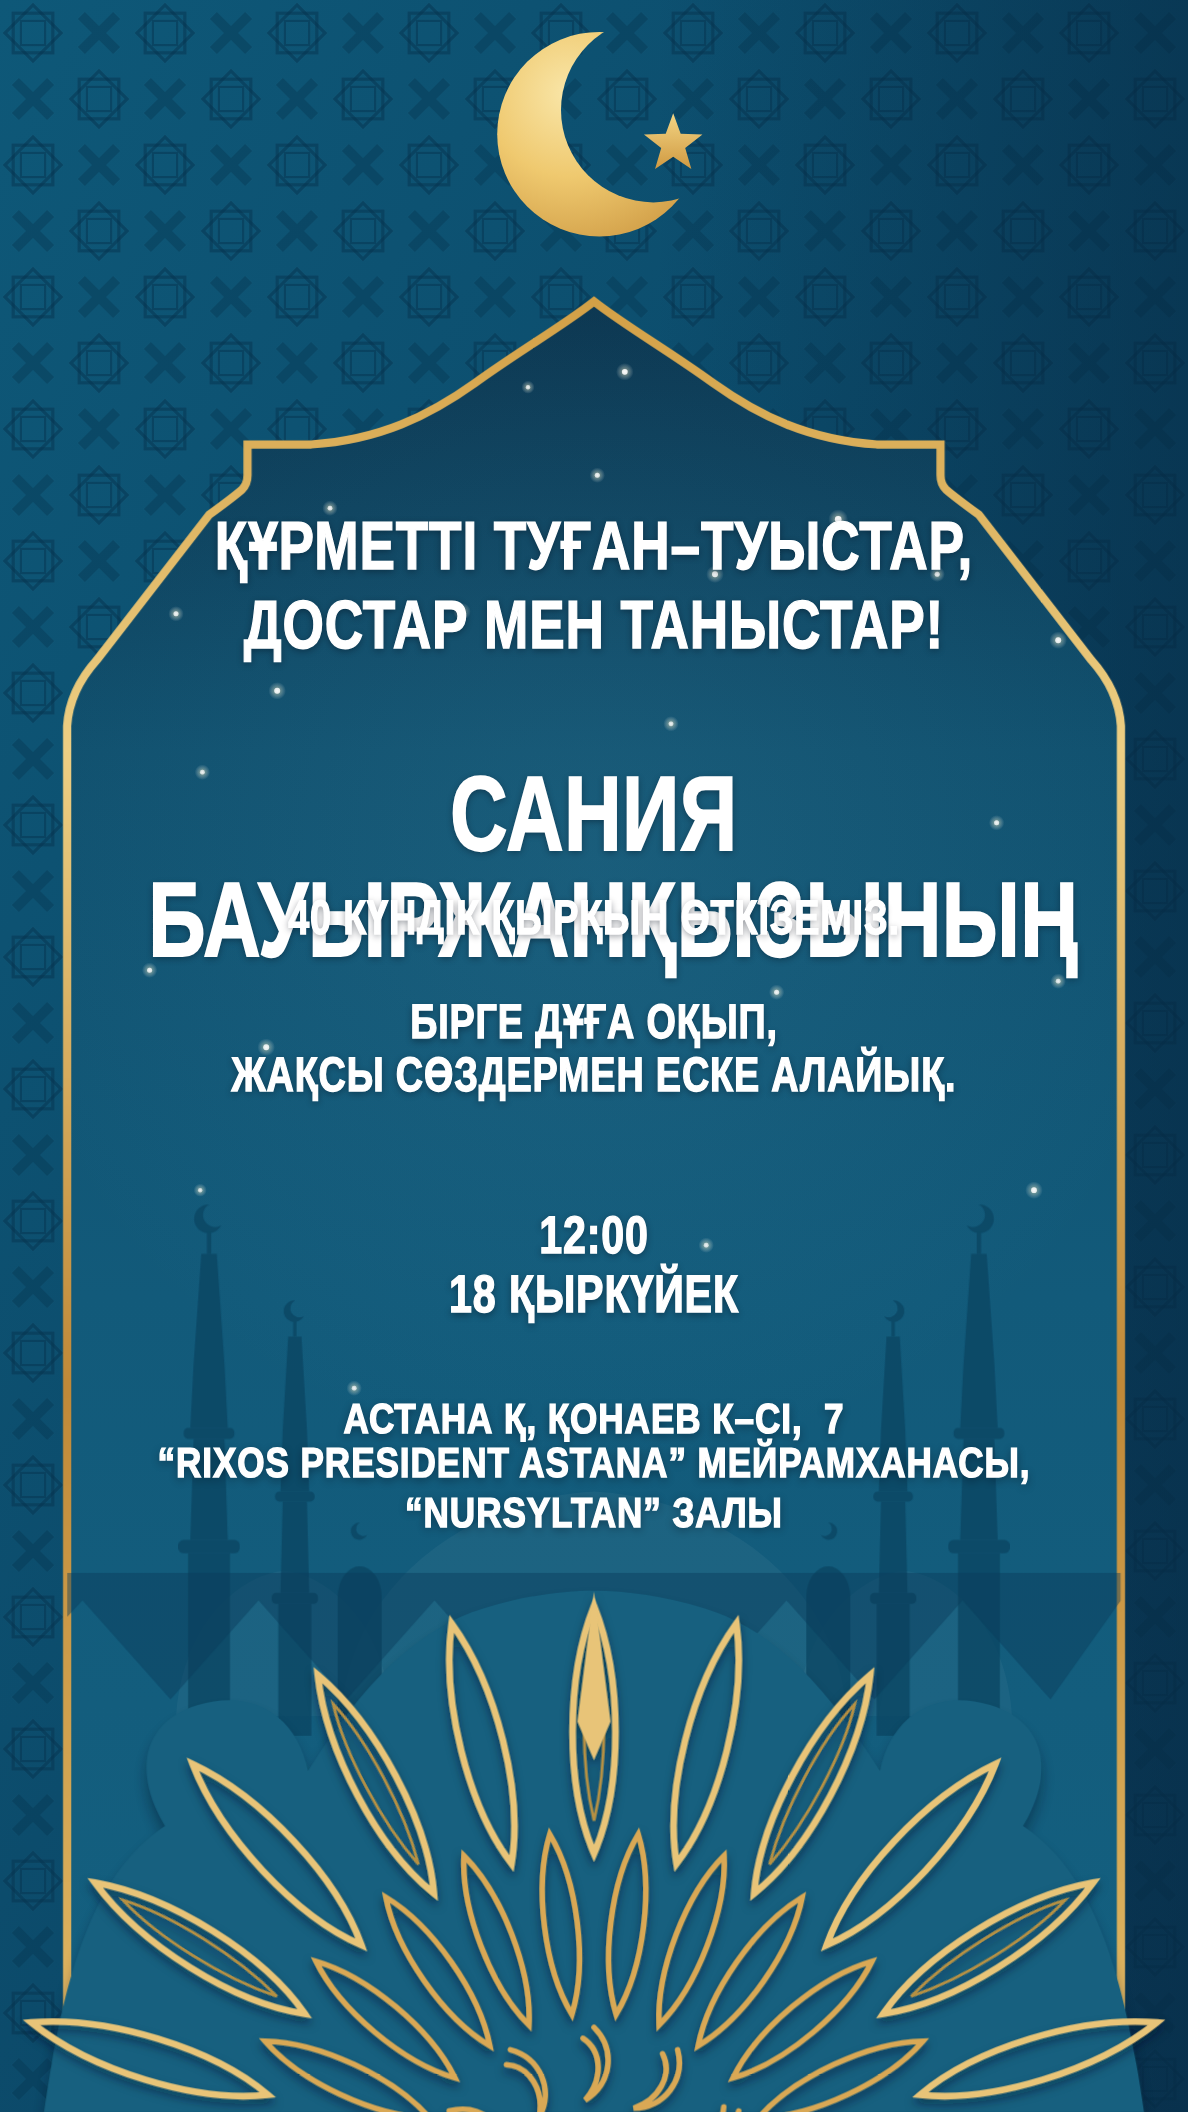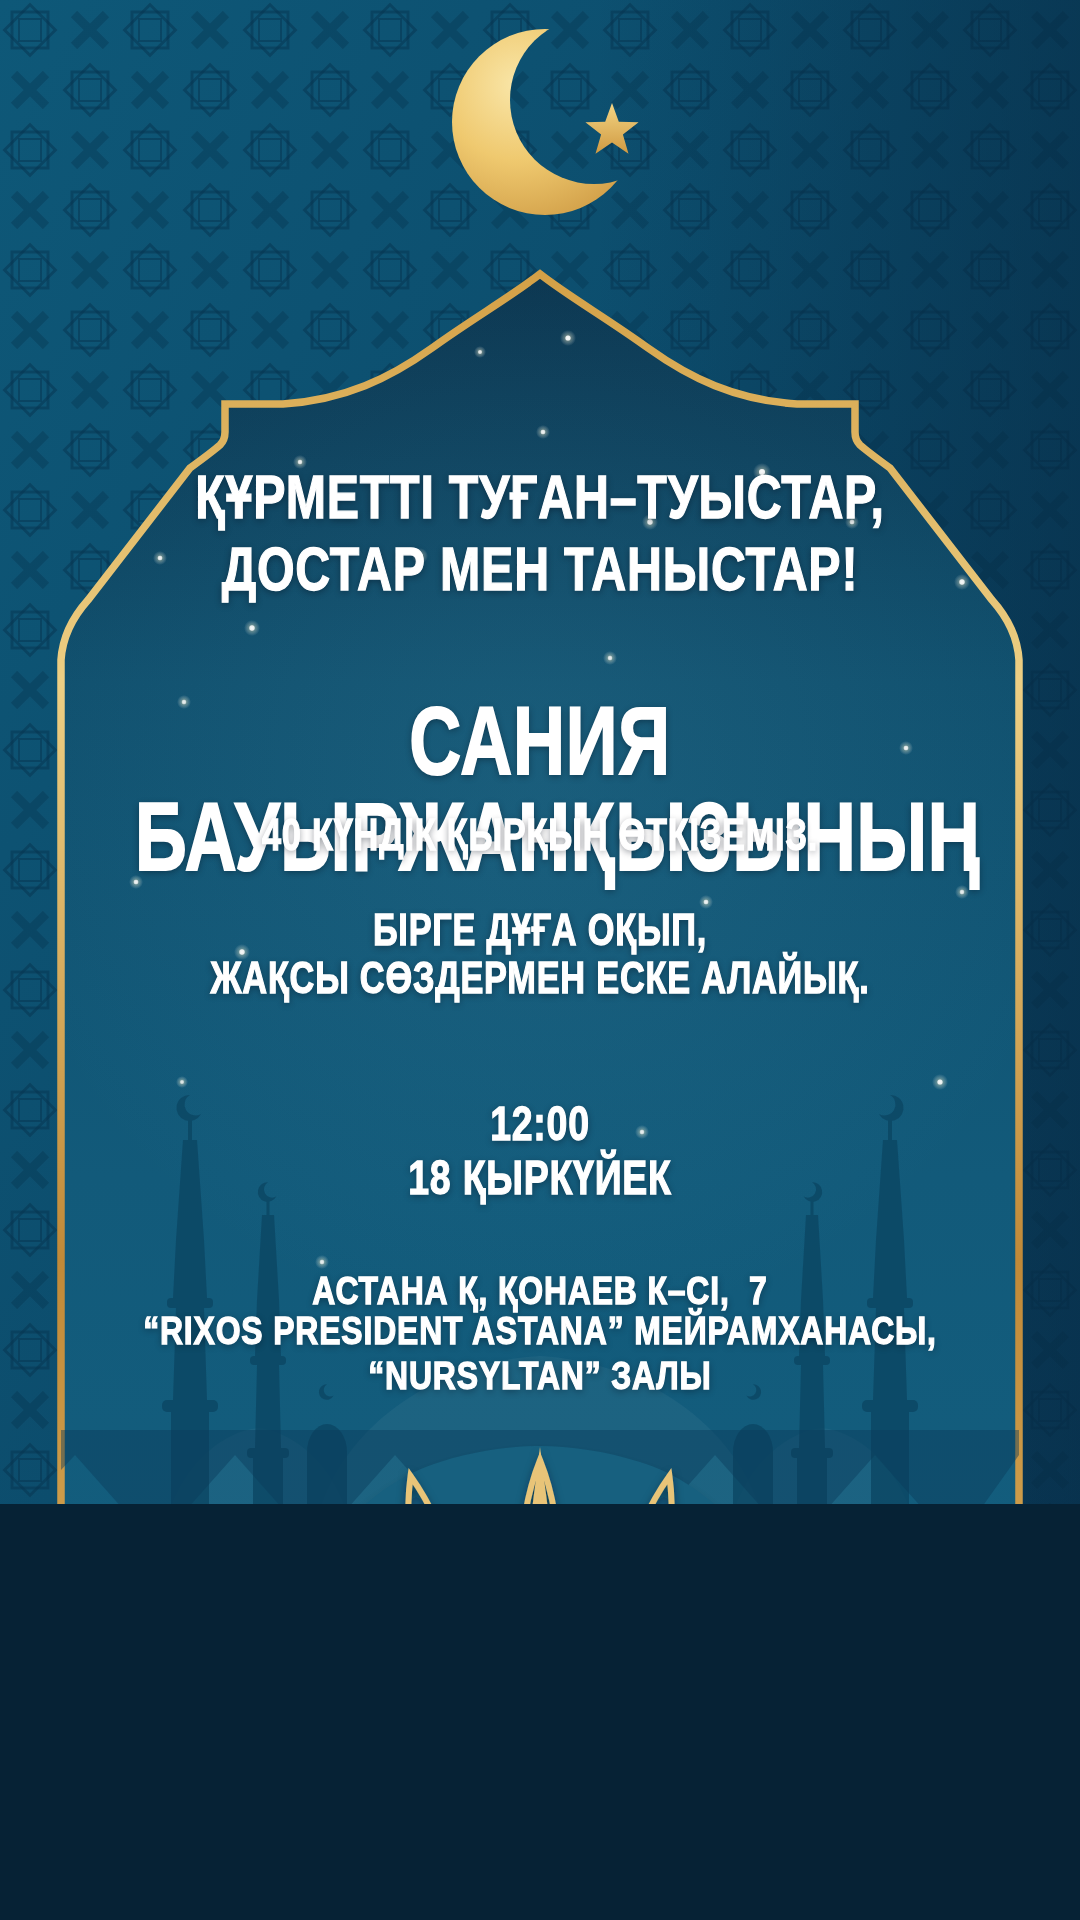--- a/index.html
+++ b/index.html
@@ -1,16 +1,16 @@
 <!DOCTYPE html>
 <html><head>
 <meta charset="utf-8">
 <style>
   html,body{margin:0;padding:0;background:#062235;}
-  .page{position:relative;width:1080px;height:1504px;margin:0 auto;overflow:hidden;background:#737373;}
+  .page{position:relative;width:1080px;height:1920px;margin:0 auto;overflow:hidden;background:#737373;}
   .decor-svg{position:absolute;inset:0;display:block;}
   .overlay{position:absolute;inset:0;z-index:5;pointer-events:none;}
   .t{
     position:absolute;left:0;width:1080px;text-align:center;color:#FFFFFF;
     font-family:"Liberation Sans",sans-serif;font-weight:700;line-height:1;
     letter-spacing:1px;text-shadow:0 2px 8px rgba(0,12,24,.45);
     -webkit-text-stroke:1.3px #fff;white-space:pre-wrap;
   }
   .sx78{transform:scaleX(.78);transform-origin:50% 50%;}
   .sx75{transform:scaleX(.75);transform-origin:50% 50%;}

